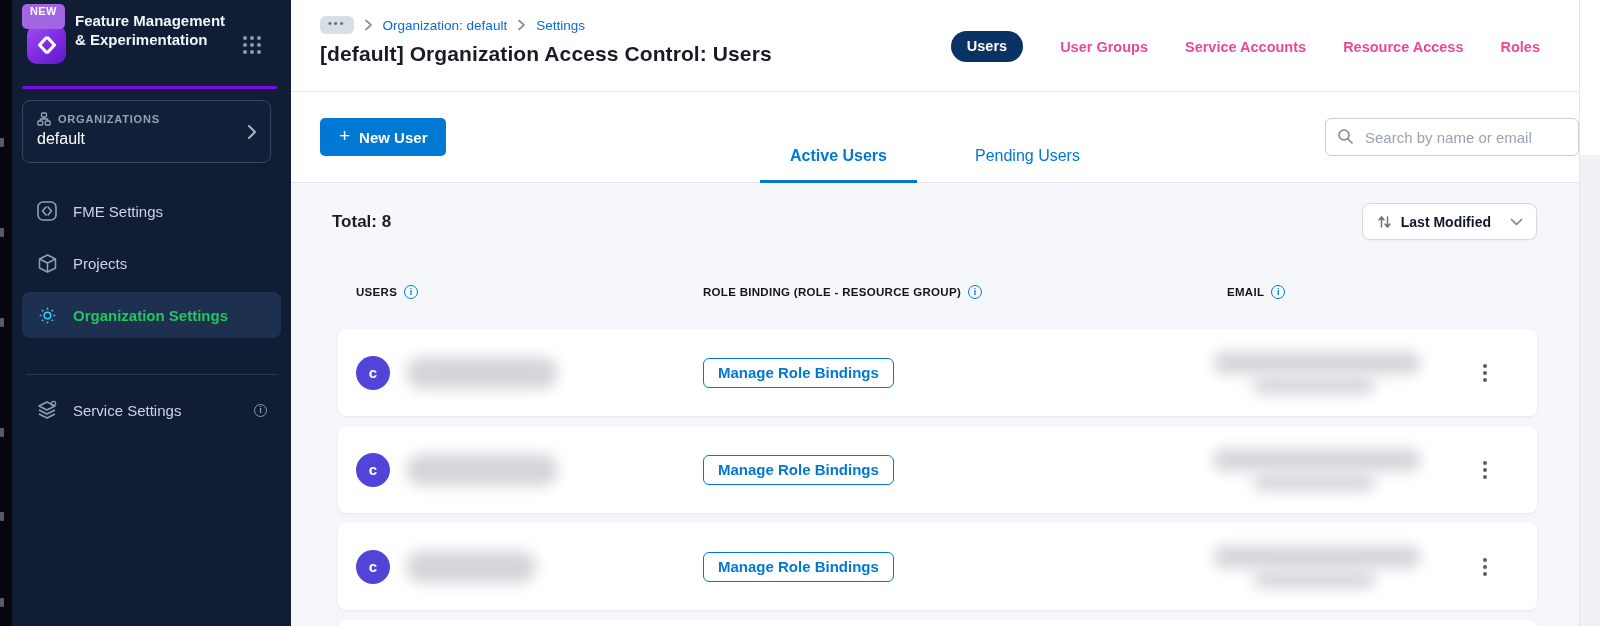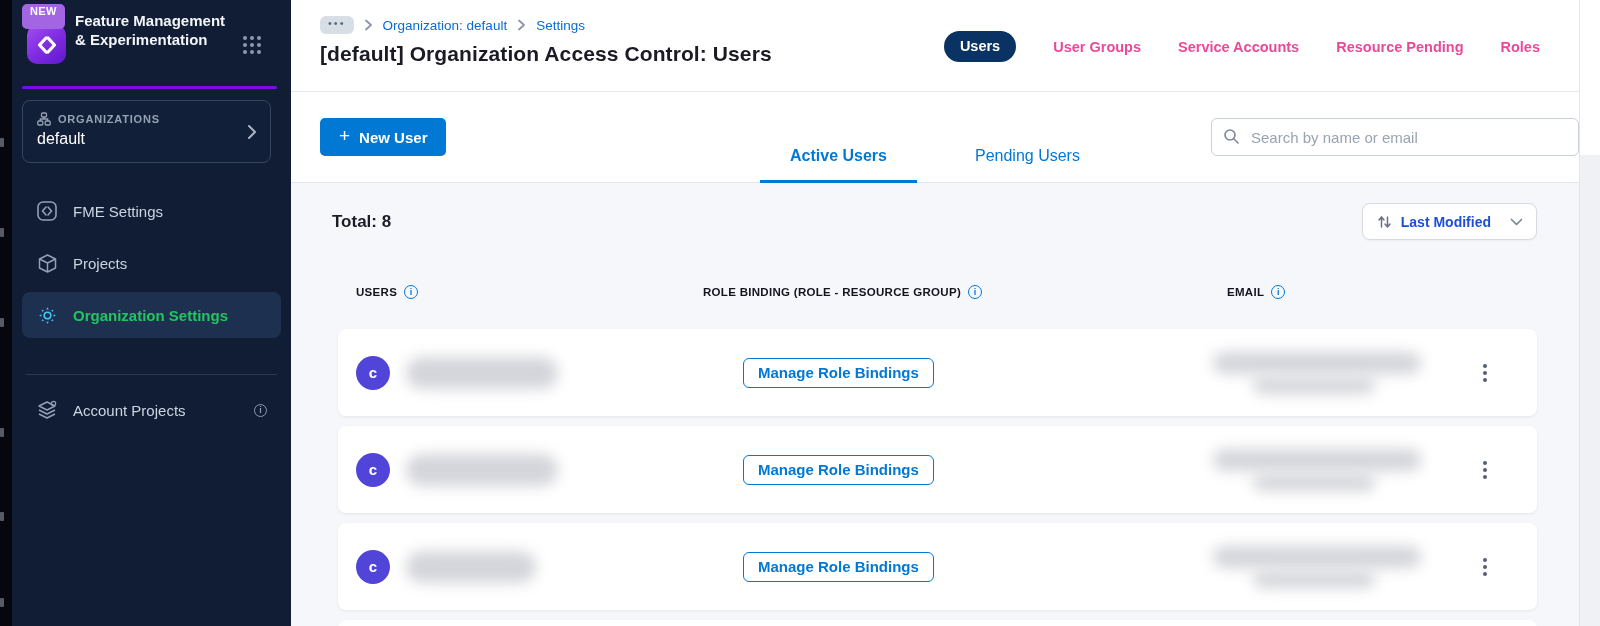--- a/index.html
+++ b/index.html
@@ -54,48 +54,48 @@
   .htab { color:#ec4899; font-size:14.5px; font-weight:600; cursor:pointer; white-space:nowrap; }
   .htab.pill { background:#0a3364; color:#fff; padding:7px 16px 8px; border-radius:17px; }
 
   
   .toolbar { position:relative; height:91px; border-bottom:1px solid #e2e5ea; background:#fff; }
   .new-user-btn { position:absolute; left:29px; top:26px; height:38px; background:#0278d5; color:#fff; border:none; border-radius:5px; padding:0 19px; font-size:15px; font-weight:700; display:flex; align-items:center; gap:9px; cursor:pointer; font-family:inherit; }
   .new-user-btn .plus { font-size:19px; font-weight:500; margin-top:-2px; }
   .toolbar-tabs { position:absolute; left:50%; bottom:-1px; transform:translateX(-50%); display:flex; gap:28px; }
   .ttab { padding:12px 30px 15px; font-size:16px; color:#0278d5; font-weight:500; cursor:pointer; border-bottom:3px solid transparent; white-space:nowrap; }
   .ttab.active { font-weight:600; border-bottom-color:#0278d5; }
-  .search-wrap { position:absolute; right:0; top:26px; width:368px; height:38px; }
+  .search-wrap { position:absolute; right:0; top:26px; width:254px; height:38px; }
   .search-wrap input { width:100%; height:100%; border:1px solid #c9d0db; border-radius:6px; padding:0 12px 0 39px; font-size:15px; color:#30394a; font-family:inherit; outline:none; background:#fff; }
   .search-wrap input::placeholder { color:#9aa3b1; }
   .search-icon { position:absolute; left:12px; top:10px; color:#7c8797; }
 
   
   .content { position:relative; height:443px; background:#f6f7fa; padding:0 42px 0 41px; }
   .content-head { display:flex; justify-content:space-between; align-items:center; padding-top:20px; height:57px;gap:6px; }
   .total-label { font-size:17px; font-weight:700; color:#1c1c28; }
   .sort-box { display:flex; align-items:center; gap:9px; height:37px; padding:0 13px 0 14px; background:#fff; border:1px solid #d7dae1; border-radius:8px; cursor:pointer; box-shadow:0 1px 2px rgba(40,50,70,.05); }
-  .sort-label { font-size:14px; font-weight:600; color:#1d4ed8; }
+  .sort-label { font-size:14px; font-weight:600; color:#0f172a; }
   .sort-box .chev { margin-left:10px; color:#7c8797; display:flex; }
 
   .grid-cols { display:grid; grid-template-columns:347px 524px 1fr 24px; align-items:center; }
   .table-head { margin:45px 0 0 6px; padding:0 40px 0 18px; }
   .col-h { display:flex; align-items:center; gap:7px; font-size:11.5px; font-weight:700; letter-spacing:.3px; color:#14141f; }
   .col-h .circle-i { color:#0278d5; width:14px; height:14px; font-size:9px; }
 
   .rows { margin:30px 0 0 6px; }
   .user-card { height:87px; background:#fff; border-radius:8px; box-shadow:0 1px 3px rgba(25,35,60,.08); padding:0 40px 0 18px; margin-bottom:10px; }
   .user-cell { display:flex; align-items:center; gap:16px; }
   .avatar { width:34px; height:34px; border-radius:50%; background:#5144d9; color:#fff; font-size:15px; font-weight:700; display:flex; align-items:center; justify-content:center; flex:0 0 34px; }
   .blob { background:#d4d5da; border-radius:16px; filter:blur(7px); }
   .name-blob { width:152px; height:32px; }
   .email-cell { display:flex; flex-direction:column; justify-content:center; }
   .email-blob-1 { width:208px; height:22px; margin-left:-14px; }
   .email-blob-2 { width:122px; height:17px; margin:3px 0 0 26px; }
-  .manage-btn { justify-self:start; background:#fff; border:1.4px solid #0278d5; color:#0278d5; border-radius:6px; padding:5px 14px 6px; font-size:15px; font-weight:600; cursor:pointer; font-family:inherit; white-space:nowrap;margin-left:40px; }
+  .manage-btn { justify-self:start; background:#fff; border:1.4px solid #0278d5; color:#0278d5; border-radius:6px; padding:5px 14px 6px; font-size:15px; font-weight:600; cursor:pointer; font-family:inherit; white-space:nowrap; }
   .kebab { display:flex; flex-direction:column; align-items:center; gap:3px; cursor:pointer; padding:4px; justify-self:center; }
   .kebab i { width:4px; height:4px; border-radius:50%; background:#565e72; }
 
   svg { display:block; }
 </style>
 </head>
 <body>
 
 <div class="screen">
 
@@ -185,21 +185,21 @@
 
       <div class="sb-item">
         <span class="sb-ico">
           <svg width="22" height="22" viewBox="0 0 22 22">
             <path d="M11 3 L19 7 L11 11 L3 7 Z" fill="none" stroke="currentColor" stroke-width="1.4" stroke-linejoin="round"></path>
             <path d="M3 11 L11 15 L19 11" fill="none" stroke="currentColor" stroke-width="1.4" stroke-linejoin="round"></path>
             <path d="M3 15 L11 19 L19 15" fill="none" stroke="currentColor" stroke-width="1.4" stroke-linejoin="round"></path>
             <circle cx="17.5" cy="4.5" r="2.2" fill="none" stroke="currentColor" stroke-width="1.2"></circle>
           </svg>
         </span>
-        <span>Account Projects</span>
+        <span>Service Settings</span>
         <i class="circle-i sb-info">i</i>
       </div>
     </nav>
   </aside>
 
   <div class="main">
 
     <header class="page-header">
       <div class="breadcrumb">
         <span class="crumb-ellipsis">•••</span>
@@ -215,21 +215,21 @@
             </svg>
         </span>
         <a class="crumb-link">Settings</a>
       </div>
       <h1 class="page-title">[default] Organization Access Control: Users</h1>
 
       <nav class="header-tabs">
         <span class="htab pill">Users</span>
         <span class="htab">User Groups</span>
         <span class="htab">Service Accounts</span>
-        <span class="htab">Resource Pending</span>
+        <span class="htab">Resource Access</span>
         <span class="htab">Roles</span>
       </nav>
     </header>
 
     <div class="toolbar">
       <button class="new-user-btn">
         <span class="plus">+</span>
         <span>New User</span>
       </button>
 

